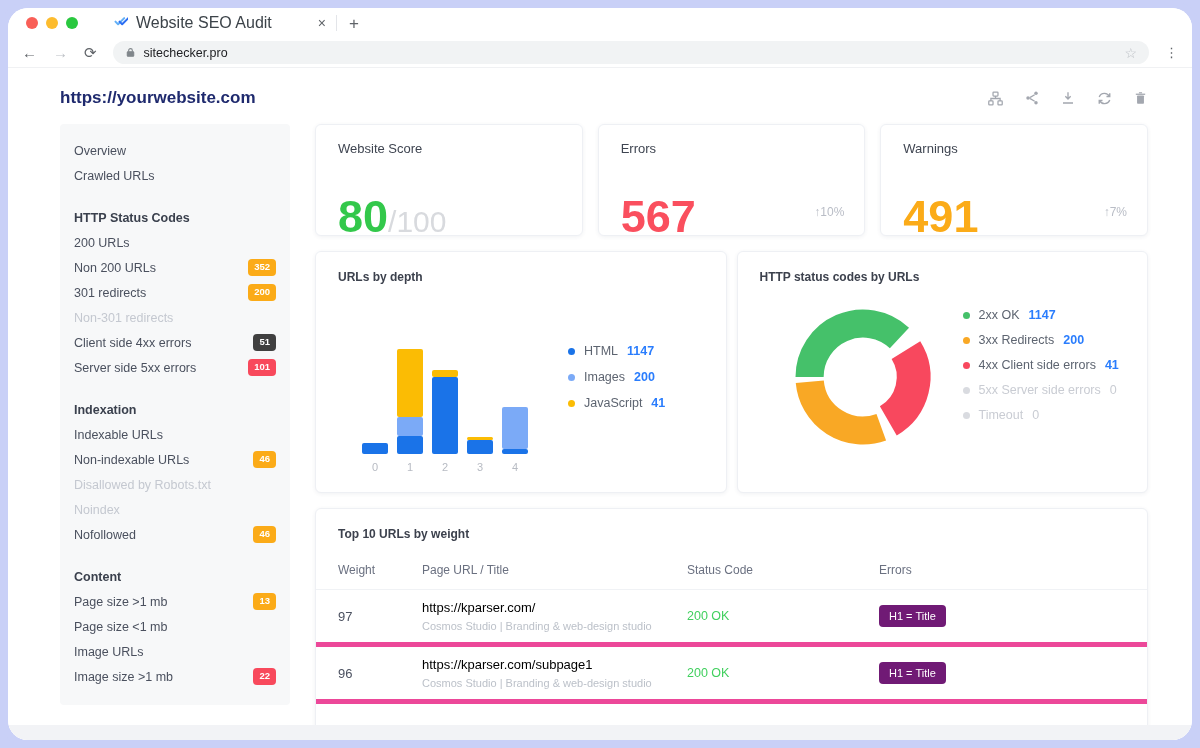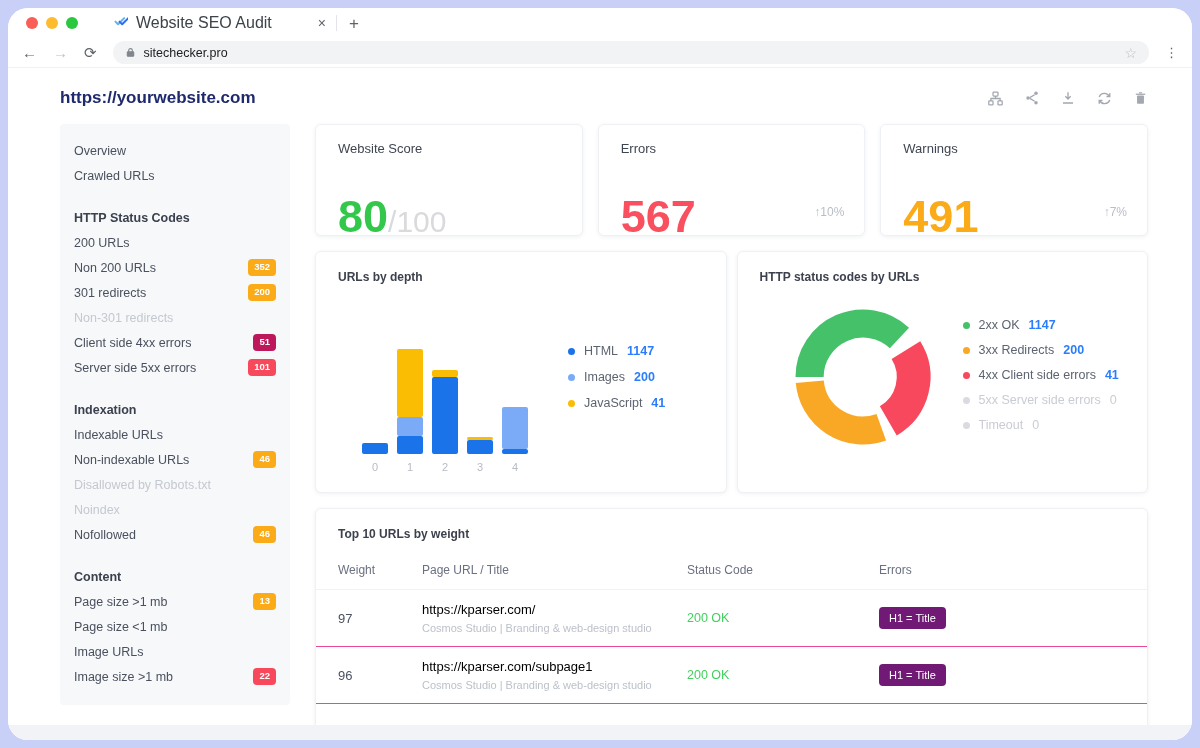--- a/index.html
+++ b/index.html
@@ -64,28 +64,28 @@
   .bar-col { width:26px; display:flex; flex-direction:column; justify-content:flex-end; }
   .bar-seg { width:100%; border-radius:2px; }
   .x-labels { display:flex; gap:9px; margin-top:7px; }
   .x-label { width:26px; text-align:center; font-size:11px; color:#b7bbc3; }
   .bar-legend { position:absolute; left:252px; top:92px; }
   .legend-item { display:flex; align-items:center; gap:9px; margin-bottom:12px; font-size:12.5px; }
   .legend-dot { width:7px; height:7px; border-radius:50%; flex-shrink:0; }
   .legend-label { color:#5d6470; }
   .legend-value { color:#2a7dfd; font-weight:600; }
   .donut-svg { position:absolute; left:50px; top:50px; }
-  .donut-legend { position:absolute; left:225px; top:66px; }
+  .donut-legend { position:absolute; left:225px; top:56px; }
   .donut-legend .legend-item { margin-bottom:11px; }
   .legend-item.muted .legend-label, .legend-item.muted .legend-value { color:#c9ccd3; font-weight:400; }
   
   .table-card { padding:18px 0 26px; }
   .table-card .card-title { padding:0 22px; }
   .t-header { display:grid; grid-template-columns:84px 265px 192px 1fr; padding:22px 22px 12px; border-bottom:1px solid #f0f2f5; font-size:12px; color:#6a7080; }
-  .t-row { display:grid; grid-template-columns:84px 265px 192px 1fr; padding:10px 22px; border-bottom:1px solid #ec4899; align-items:center; min-height:57px; }
+  .t-row { display:grid; grid-template-columns:84px 265px 192px 1fr; padding:10px 22px; border-bottom:5px solid #ec4899; align-items:center; min-height:57px; }
   .t-weight { font-size:13px; color:#4b5160; }
   .t-link { font-size:13px; color:#000000; cursor:pointer; }
   .t-sub { font-size:11px; color:#bcc1c9; margin-top:5px; }
   .t-status { font-size:12.5px; color:#41d05e; }
   .t-badge { display:inline-block; background:#701a75; color:#fff; font-size:11px; padding:5px 10px; border-radius:4px; }
   .bottom-strip { position:absolute; left:0; right:0; bottom:0; height:15px; background:#f2f3f6; }
 </style>
 </head>
 <body>
 
@@ -191,21 +191,21 @@
             </div>
           <div class="sb-item">
               <span>301 redirects</span>
               <span class="sb-badge" style="background: rgb(251, 171, 24);">200</span>
             </div>
           <div class="sb-item disabled">
               <span>Non-301 redirects</span>
             </div>
           <div class="sb-item">
               <span>Client side 4xx errors</span>
-              <span class="sb-badge" style="background: #be185d;">51</span>
+              <span class="sb-badge" style="background: #404040;">51</span>
             </div>
           <div class="sb-item">
               <span>Server side 5xx errors</span>
               <span class="sb-badge" style="background: rgb(248, 73, 92);">101</span>
             </div>
           <div class="sb-header">Indexation</div>
           <div class="sb-item">
               <span>Indexable URLs</span>
             </div>
           <div class="sb-item">

